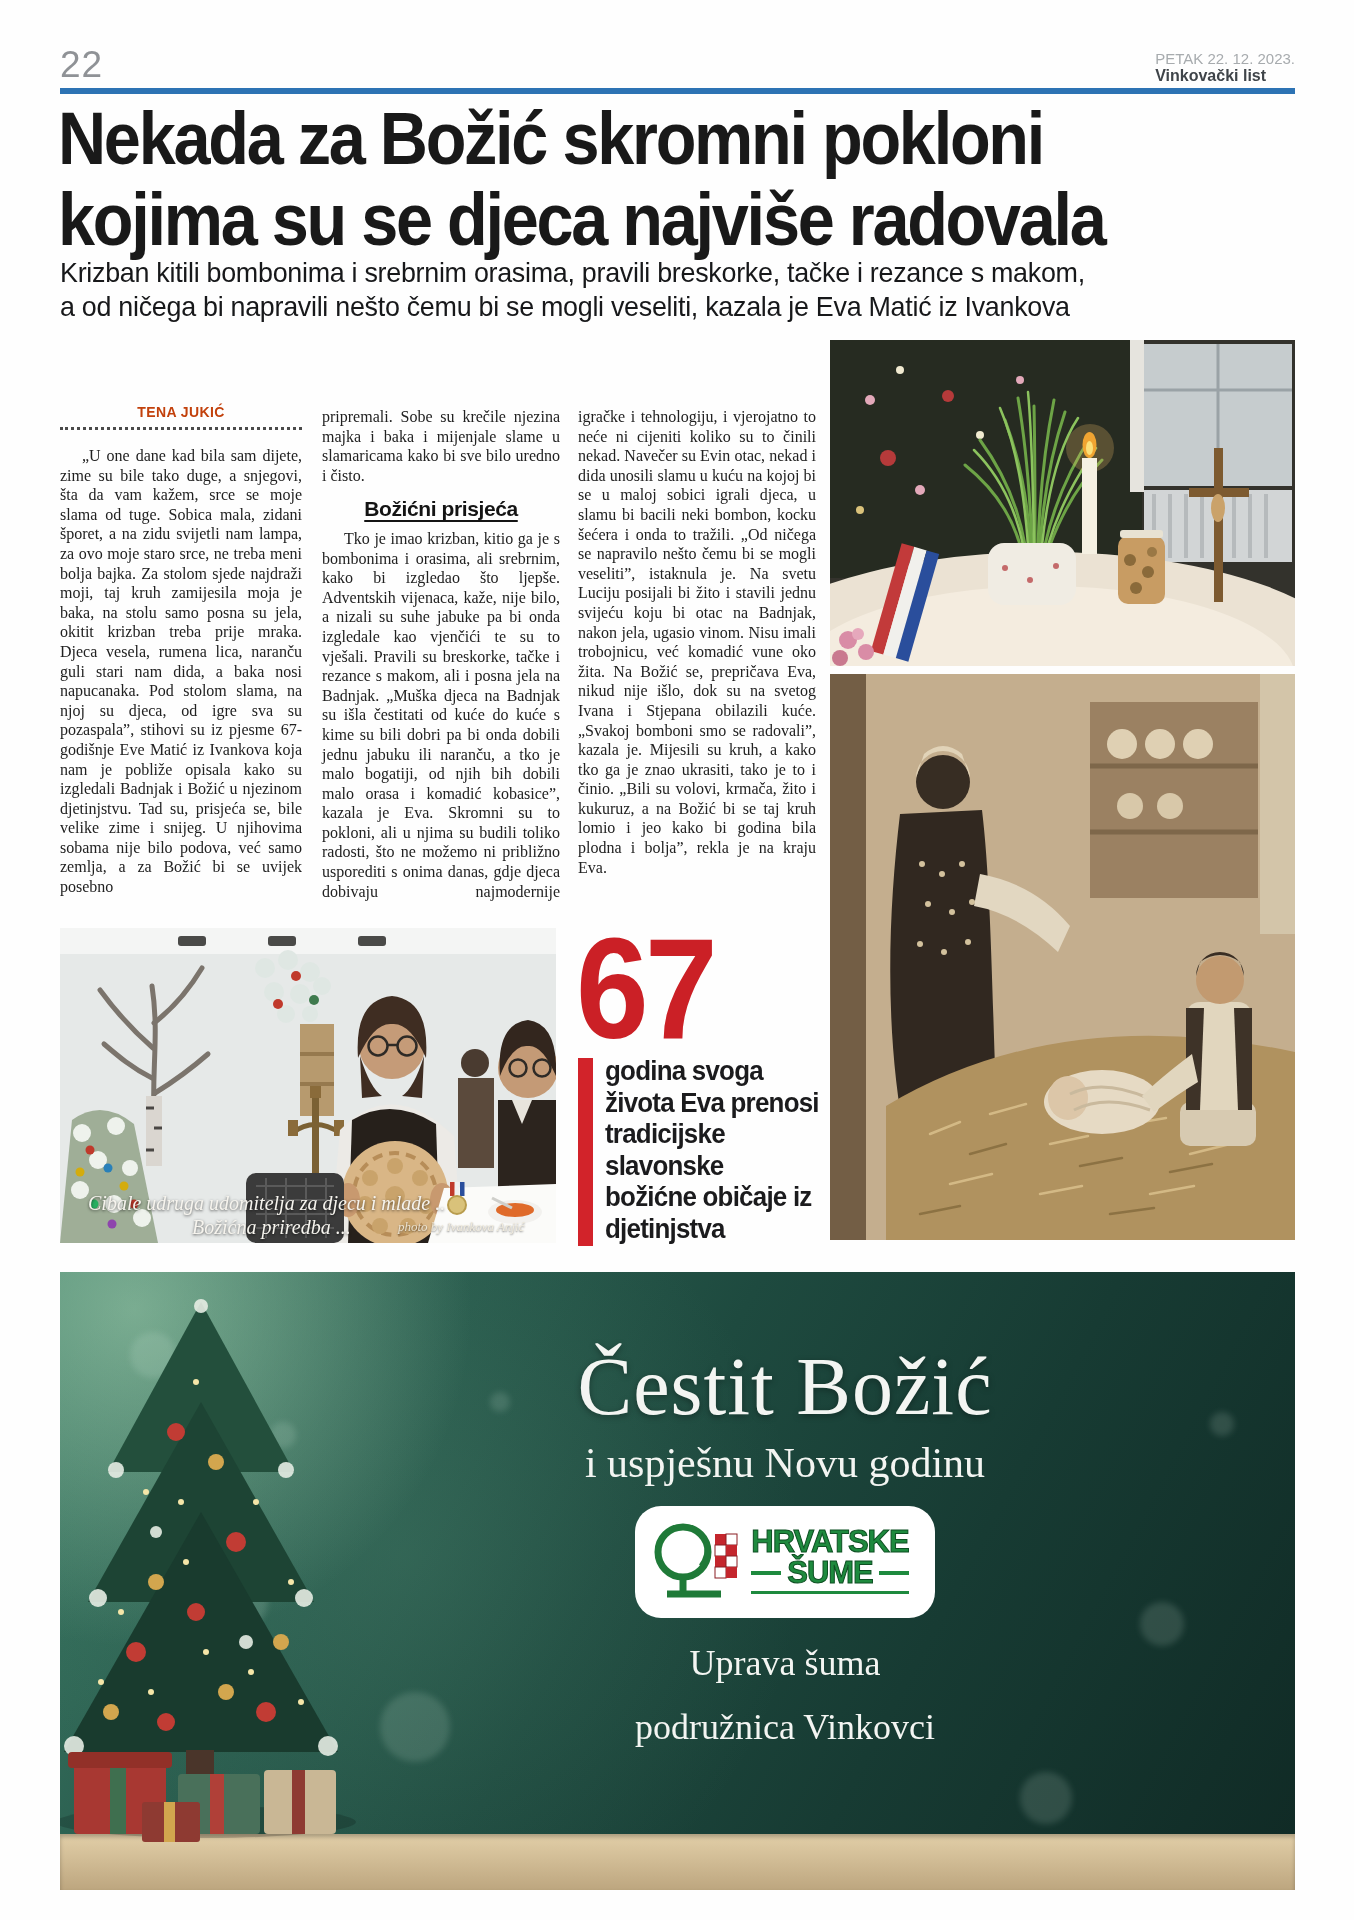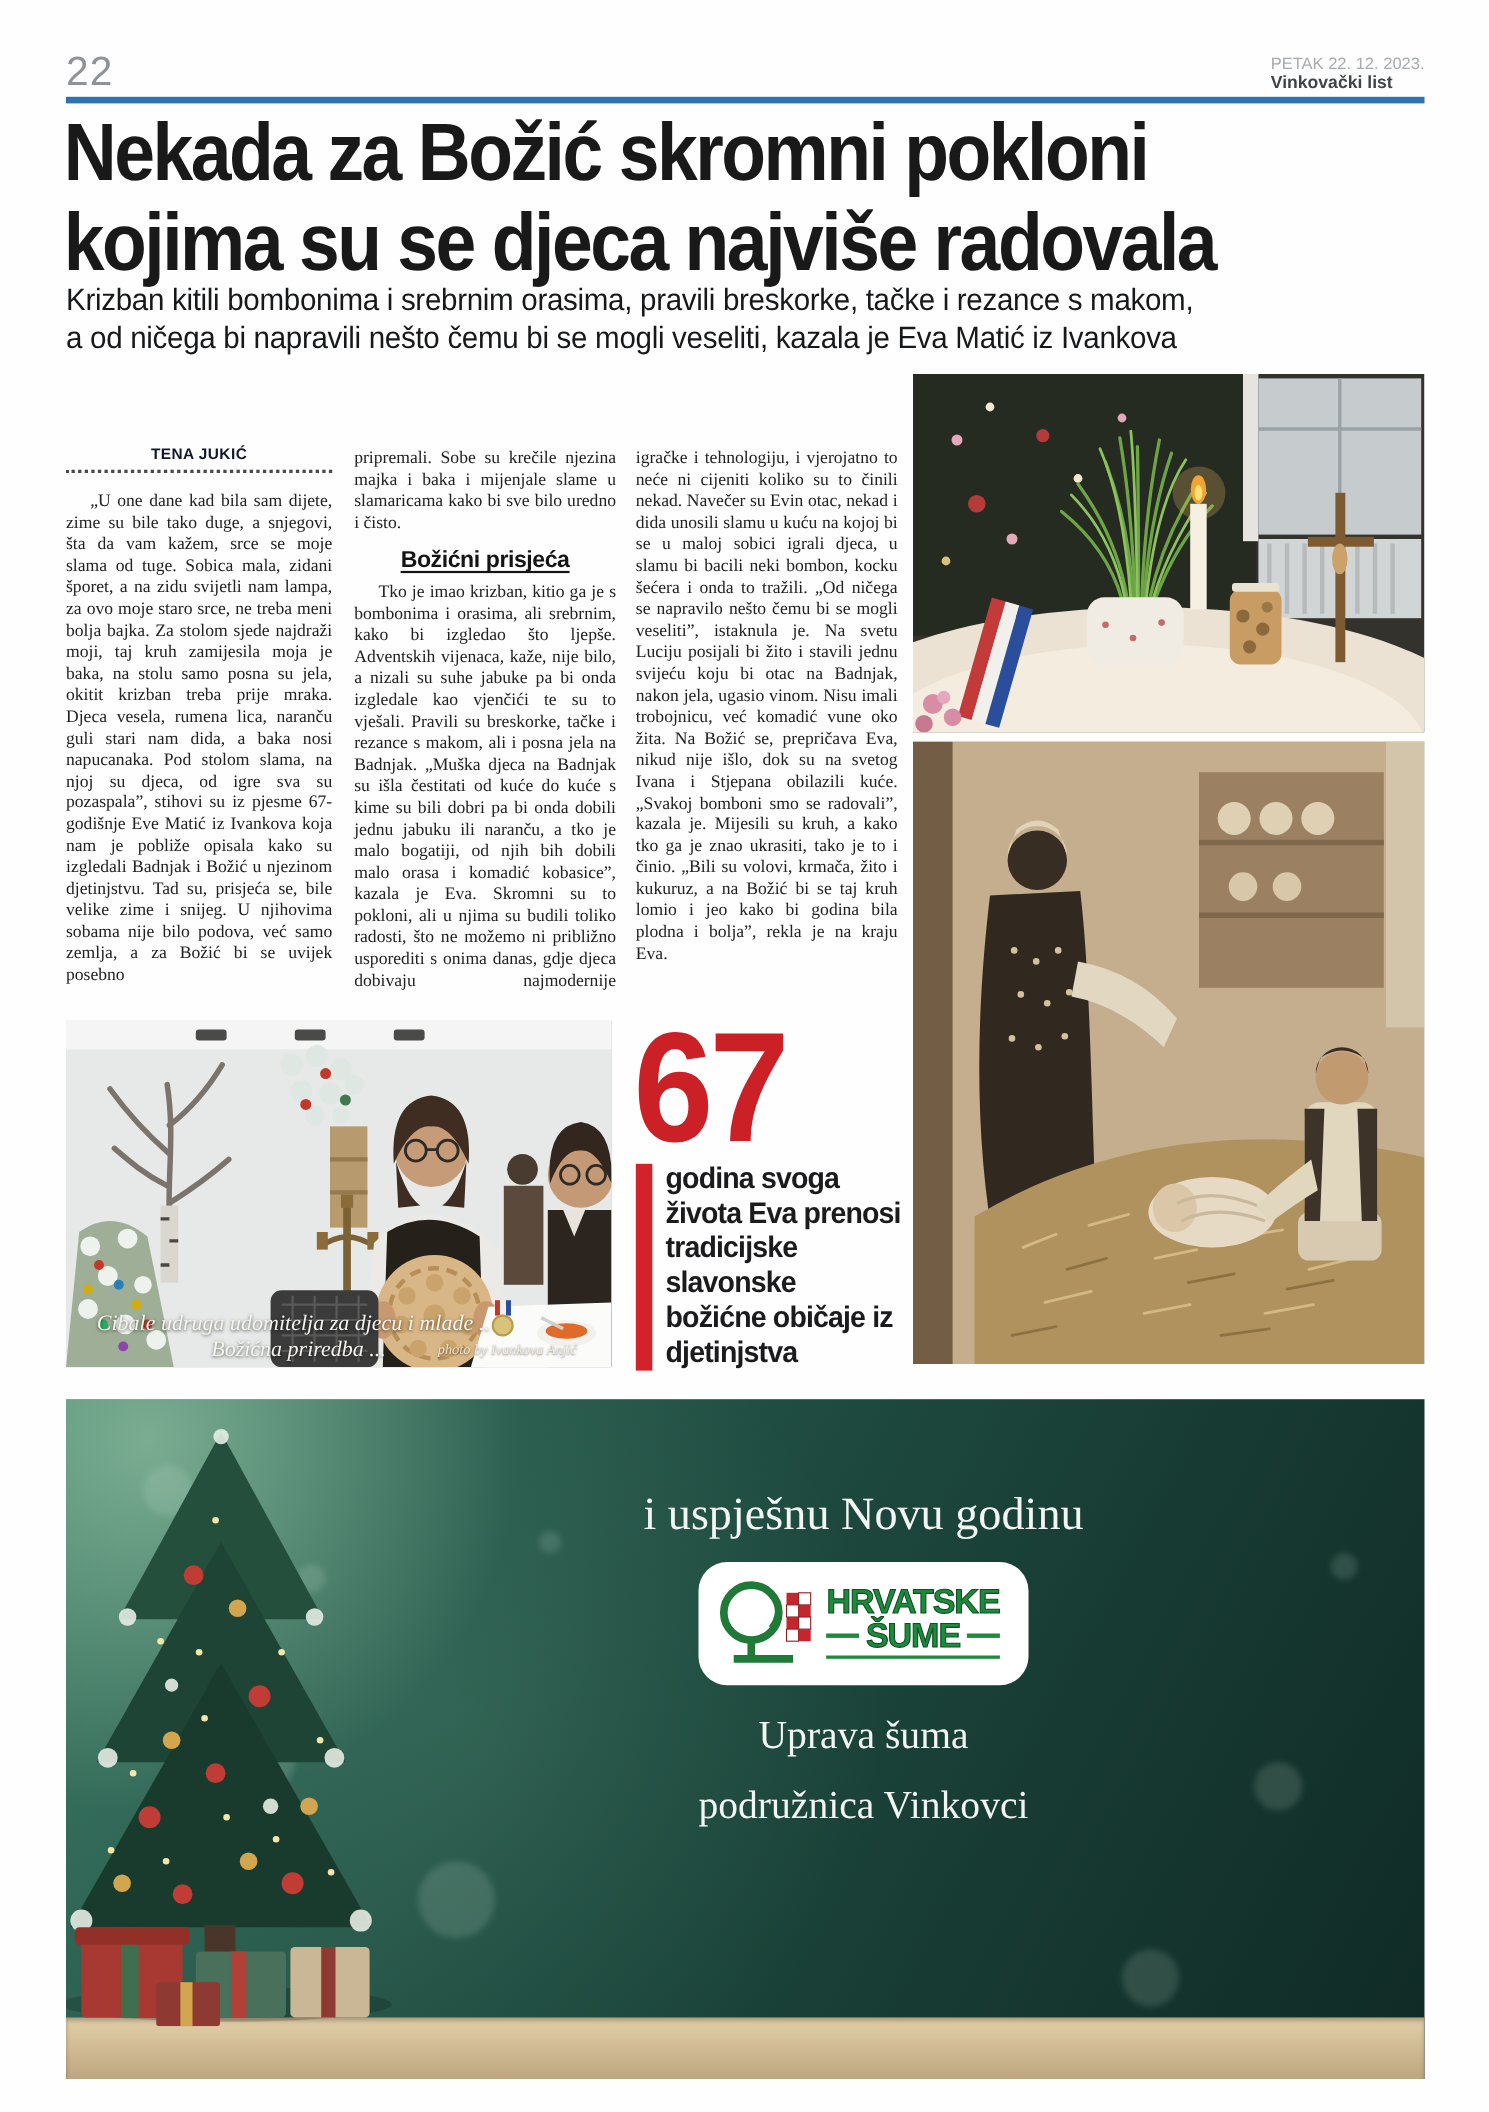--- a/index.html
+++ b/index.html
@@ -14,21 +14,21 @@
   
   .headline{position:absolute;left:58px;top:98px;width:1280px;color:#191919;}
   .hl-line{font-weight:bold;font-size:74px;line-height:81px;letter-spacing:-2.5px;
            transform:scaleX(.9);transform-origin:left top;white-space:nowrap;}
   
   .lede{position:absolute;left:60px;top:256px;width:1280px;font-size:28px;line-height:34px;
         color:#17181a;letter-spacing:-.3px;transform:scaleX(.96);transform-origin:left top;}
   .ml{white-space:pre-line;}
   
   .byline-wrap{position:absolute;left:60px;top:404px;width:242px;text-align:center;}
-  .byline{font-size:14px;font-weight:bold;letter-spacing:.4px;color:#0f172a;}
+  .byline{font-size:14px;font-weight:bold;letter-spacing:.4px;color:#c2410c;}
   .dotted{margin-top:6px;border-bottom:3px dotted #4a4a4a;height:1px;}
   
   .col{position:absolute;font-family:"Liberation Serif",serif;font-size:16px;line-height:19.6px;
        text-align:justify;color:#212121;}
   .col p{margin:0;}
   .jlast{text-align-last:justify;}
   .indent{text-indent:22px;}
   .col1{left:60px;top:446px;width:242px;}
   .col2{left:322px;top:407px;width:238px;}
   .col3{left:578px;top:407px;width:238px;}
@@ -447,20 +447,21 @@
       <rect x="22" y="470" width="104" height="16" rx="4" fill="#923028"></rect>
       <rect x="132" y="492" width="82" height="60" rx="4" fill="#49705a"></rect>
       <rect x="164" y="492" width="14" height="60" fill="#b04038"></rect>
       <rect x="218" y="488" width="72" height="64" rx="4" fill="#c9b795"></rect>
       <rect x="246" y="488" width="13" height="64" fill="#8e3a32"></rect>
       <rect x="96" y="520" width="58" height="40" rx="3" fill="#8e3a32"></rect>
       <rect x="118" y="520" width="11" height="40" fill="#d2a64e"></rect>
     </svg>
 
     <div class="ad-textcol">
+      <div class="ad-t1">Čestit Božić</div>
       <div class="ad-t2">i uspješnu Novu godinu</div>
       <div class="logo-box">
         <svg width="100" height="84" viewBox="0 0 100 84">
           <circle cx="34" cy="34" r="25" fill="none" stroke="#1f7a38" stroke-width="7"></circle>
           <path d="M34,58 L34,76 M18,76 L72,76" stroke="#1f7a38" stroke-width="7" fill="none"></path>
           <path d="M52,48 Q60,38 58,24" stroke="#1f7a38" stroke-width="5" fill="none"></path>
           <g>
             <rect x="66" y="16" width="11" height="11" fill="#c4262d"></rect>
               <rect x="77" y="16" width="11" height="11" fill="#ffffff" stroke="#8a1d22" stroke-width="1"></rect>
             <rect x="66" y="27" width="11" height="11" fill="#ffffff" stroke="#8a1d22" stroke-width="1"></rect>

